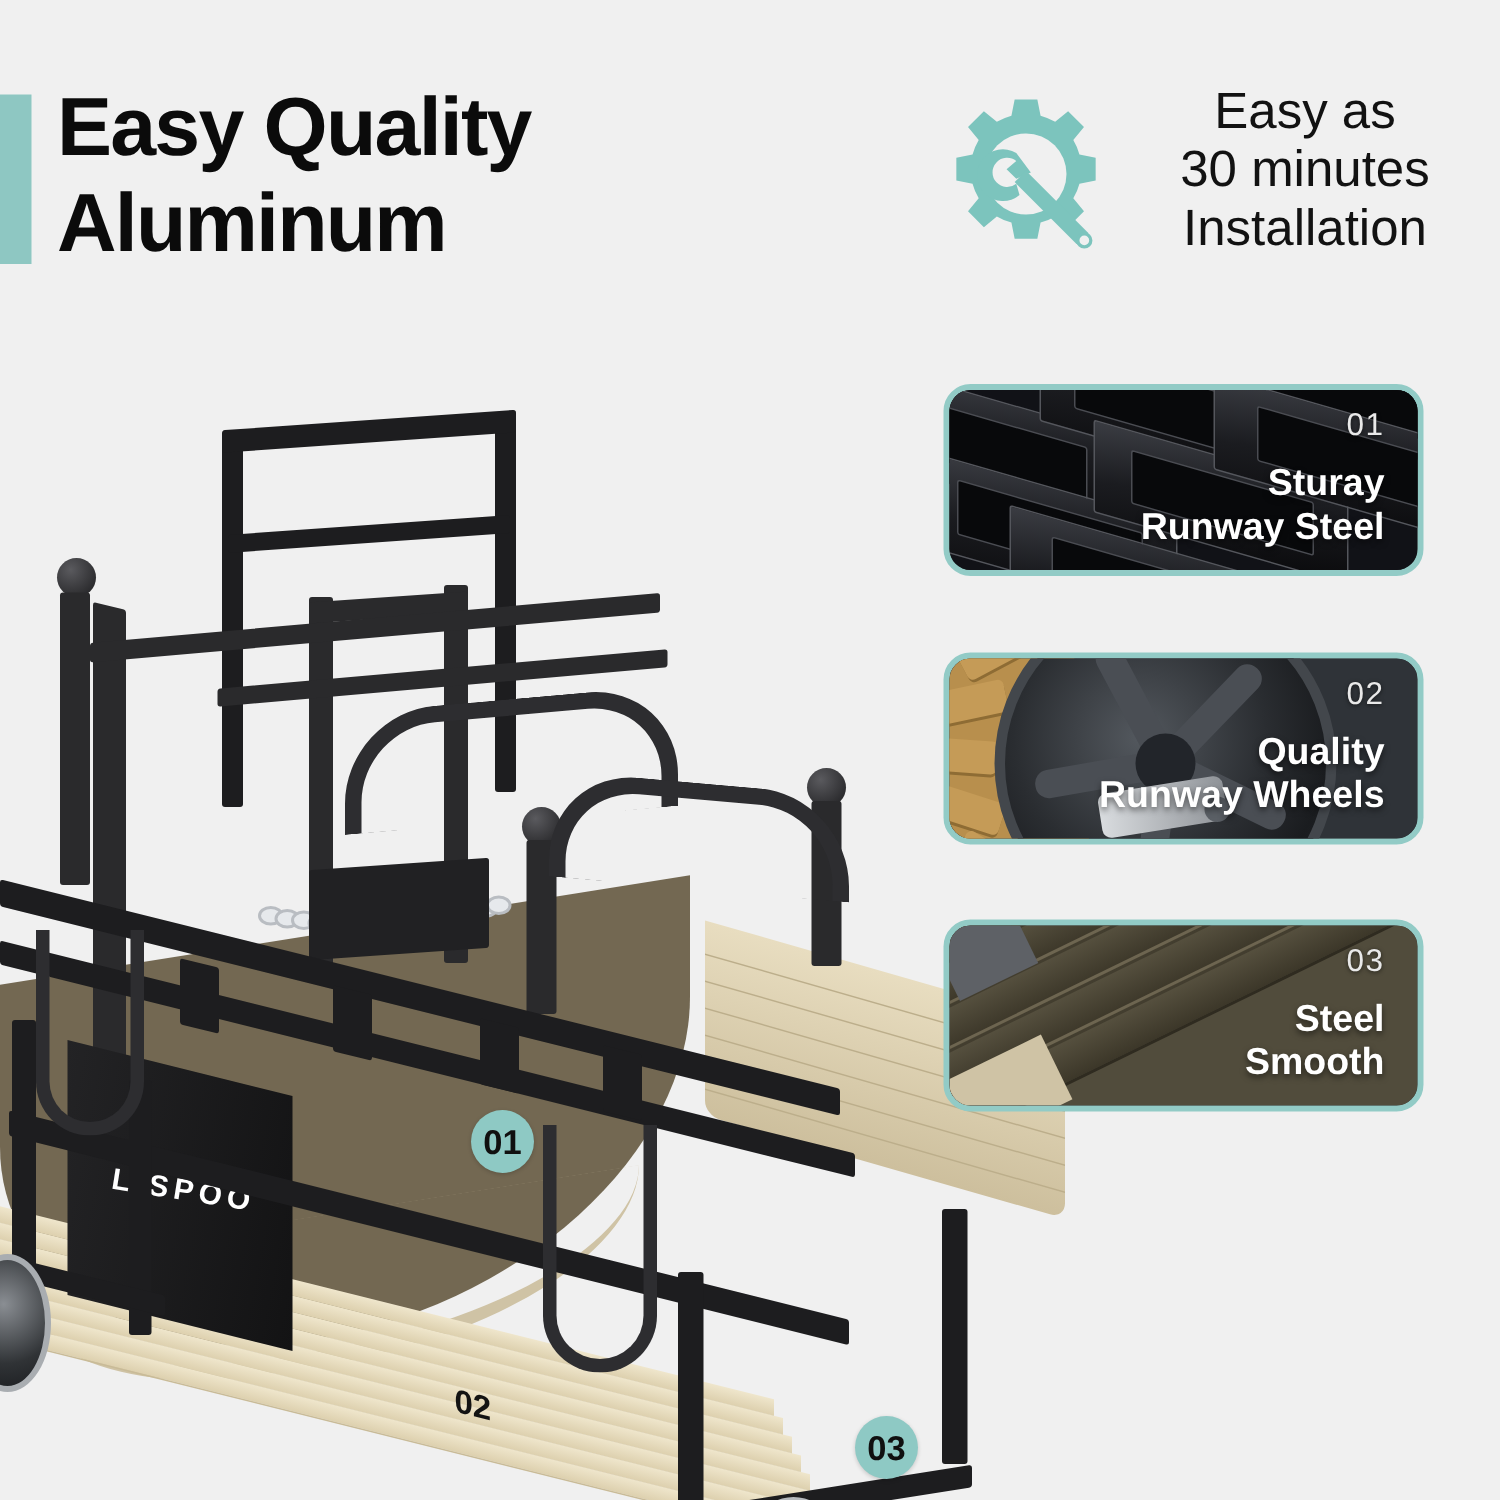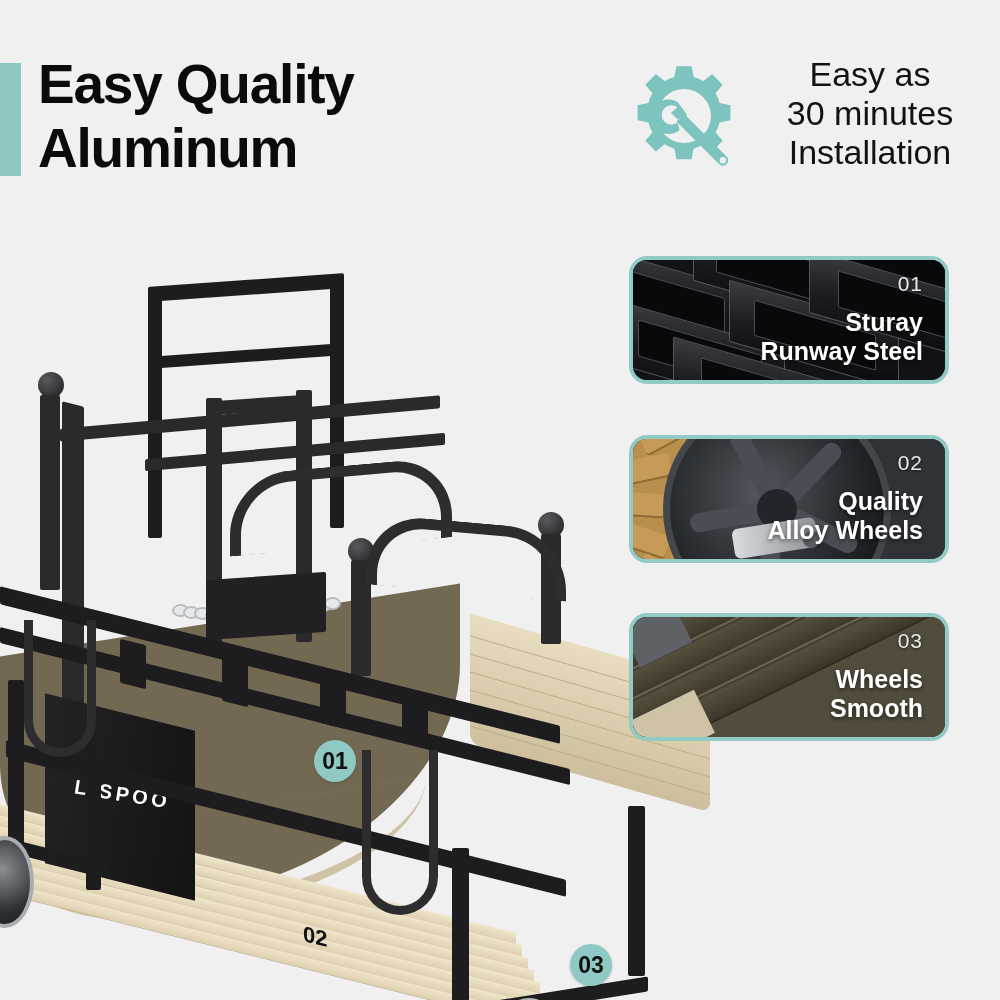--- a/index.html
+++ b/index.html
@@ -334,36 +334,36 @@
         <div class="spoke" style="transform:translate(-50%,0) rotate(224deg)"></div>
         <div class="spoke" style="transform:translate(-50%,0) rotate(296deg)"></div>
         <div class="hub"></div>
       </div>
       <div class="hi"></div>
       <div class="dot"></div>
     </div>
     <div class="card-num">02</div>
     <div class="card-label">
       <span>Quality</span>
-      <span>Alloy Wheels</span>
+      <span>Runway Wheels</span>
     </div>
   </div>
 
   <div class="card card-3">
     <div class="card-bg deck">
       <div class="plank" style="top:-24px"></div>
       <div class="plank" style="top:6px"></div>
       <div class="plank" style="top:36px"></div>
       <div class="plank" style="top:66px"></div>
       <div class="plank" style="top:96px"></div>
       <div class="plank" style="top:126px"></div>
       <div class="plank" style="top:156px"></div>
       <div class="corner"></div>
       <div class="tan"></div>
     </div>
     <div class="card-num">03</div>
     <div class="card-label">
-      <span>Wheels</span>
+      <span>Steel</span>
       <span>Smooth</span>
     </div>
   </div>
 
 </div>
 
 </body></html>

